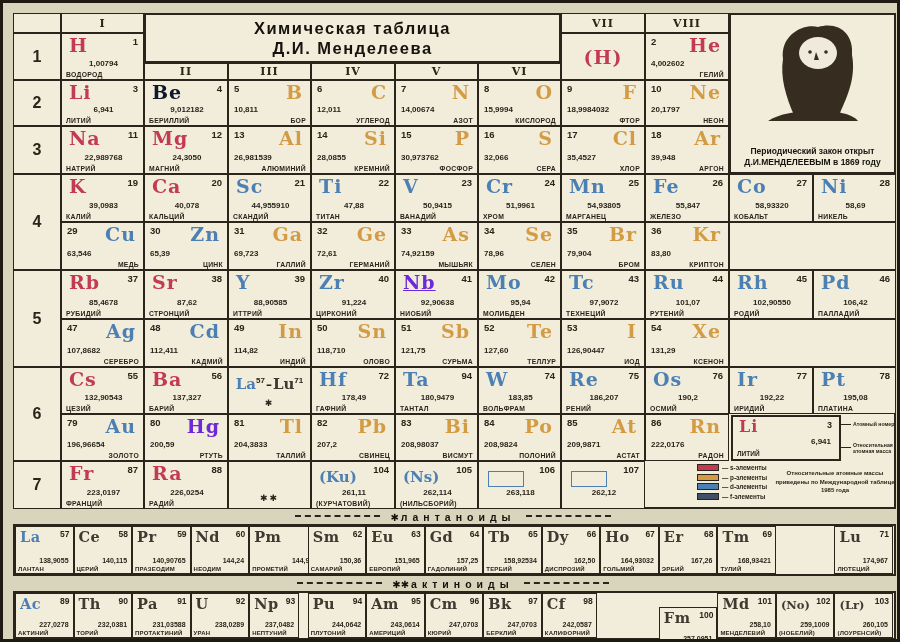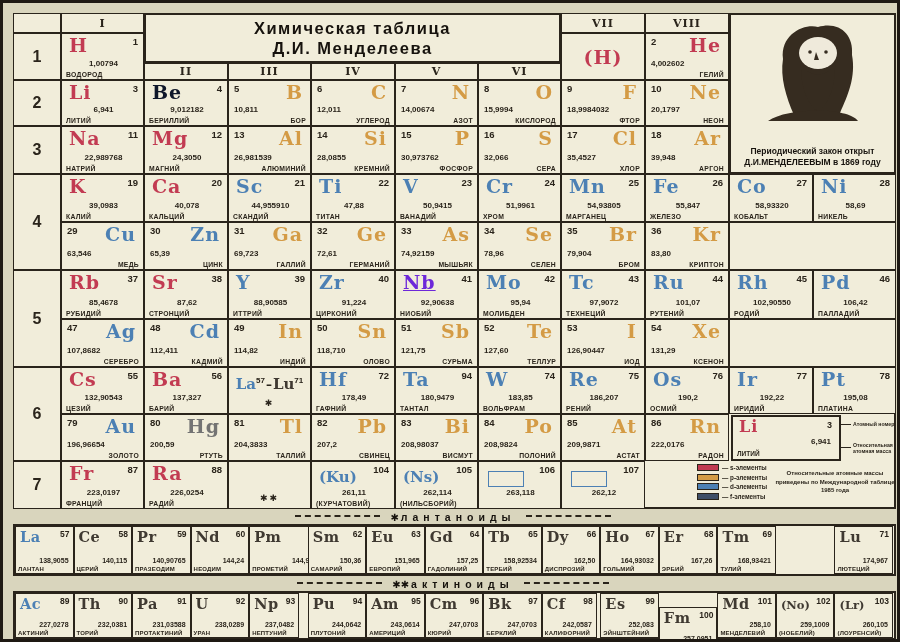--- a/index.html
+++ b/index.html
@@ -490,21 +490,21 @@
         <div class="mass">195,08</div>
         <div class="name">ПЛАТИНА</div>
       </div>
       <div class="cell R" style="position: absolute; left: 58px; top: 411px; width: 83px; height: 47px;">
         <div class="sym" style="color: rgb(76, 128, 180);">Au</div>
         <div class="num">79</div>
         <div class="mass">196,96654</div>
         <div class="name">ЗОЛОТО</div>
       </div>
       <div class="cell R" style="position: absolute; left: 141px; top: 411px; width: 84px; height: 47px;">
-        <div class="sym" style="color: #737373; margin-left: 17px;">Hg</div>
+        <div class="sym" style="color: #6d28d9; margin-left: 17px;">Hg</div>
         <div class="num">80</div>
         <div class="mass">200,59</div>
         <div class="name">РТУТЬ</div>
       </div>
       <div class="cell R" style="position: absolute; left: 225px; top: 411px; width: 83px; height: 47px;">
         <div class="sym" style="color: rgb(212, 155, 69);">Tl</div>
         <div class="num">81</div>
         <div class="mass">204,3833</div>
         <div class="name">ТАЛЛИЙ</div>
       </div>
@@ -749,26 +749,20 @@
         <div class="num">97</div>
         <div class="mass">247,0703</div>
         <div class="name">БЕРКЛИЙ</div>
       </div>
       <div class="lcell" style="left: 526.8px; top: 0px; width: 55px; height: 100%;">
         <div class="sym" style="color: rgb(63, 57, 49);">Cf</div>
         <div class="num">98</div>
         <div class="mass">242,0587</div>
         <div class="name">КАЛИФОРНИЙ</div>
       </div>
-      <div class="lcell" style="left: 585.333px; top: 0px; width: 58.5333px; height: 100%;">
-        <div class="sym" style="color: rgb(63, 57, 49);">Es</div>
-        <div class="num">99</div>
-        <div class="mass">252,083</div>
-        <div class="name">ЭЙНШТЕЙНИЙ</div>
-      </div>
       <div class="lcell" style="left: 643.867px; top: 14px; width: 58.5333px; height: 100%;">
         <div class="sym" style="color: rgb(63, 57, 49);">Fm</div>
         <div class="num">100</div>
         <div class="mass">257,0951</div>
         <div class="name">ФЕРМИЙ</div>
       </div>
       <div class="lcell" style="left: 702.4px; top: 0px; width: 58.5333px; height: 100%;">
         <div class="sym" style="color: rgb(63, 57, 49);">Md</div>
         <div class="num">101</div>
         <div class="mass">258,10</div>

